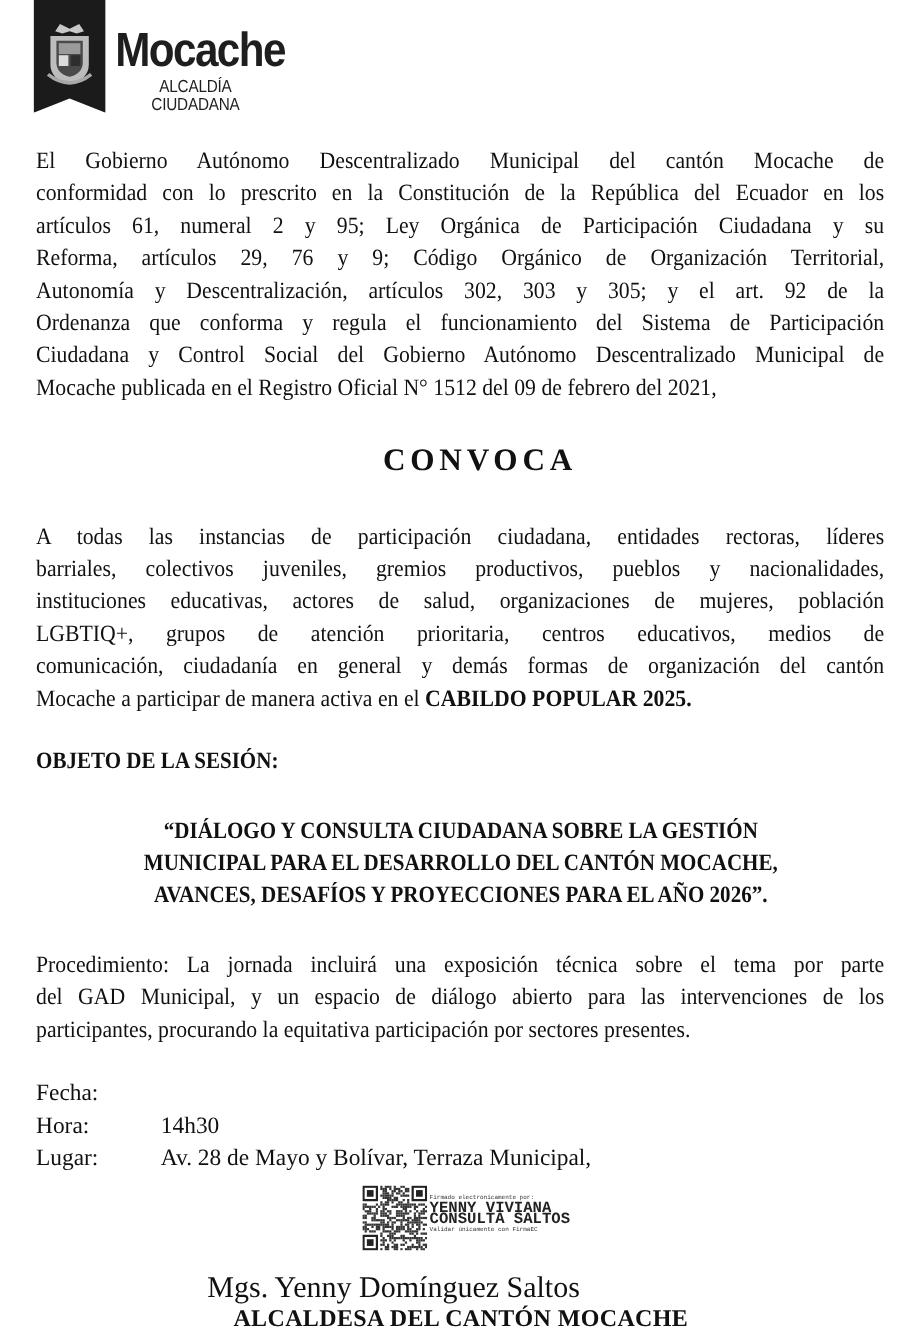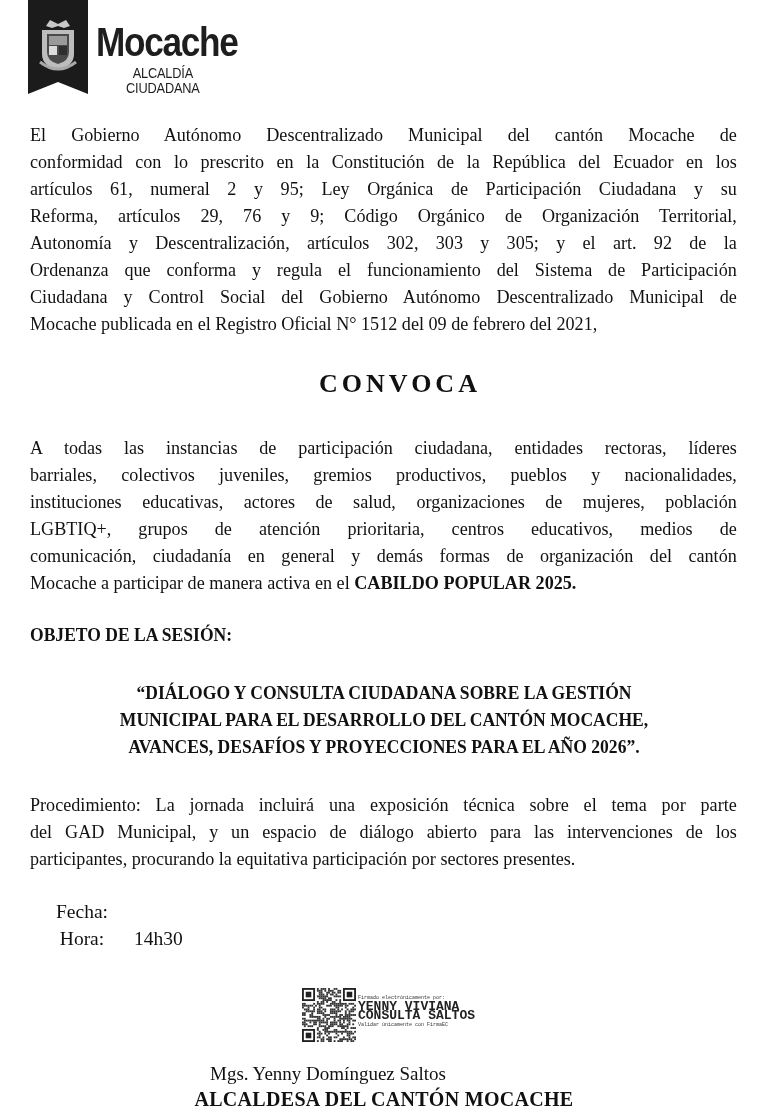--- a/index.html
+++ b/index.html
@@ -51,36 +51,36 @@
       position: absolute; left: 0; width: 768px; top: 679px;
       text-align: center; font-size: 19.5px; font-weight: bold; line-height: 27px;
       transform: scaleX(0.9); transform-origin: center top;
     }
     .objeto-text span { display: block; }
     .para-3 { top: 791px; }
     .details {
       position: absolute; left: 30px; top: 898px;
       font-size: 19.5px; line-height: 27px;
     }
-    .detail-row { display: flex; text-align: center; }
+    .detail-row { display: flex; }
     .detail-label { width: 104px; }
     .signature {
       position: absolute; left: 302px; top: 988px; width: 200px; height: 56px;
     }
     .qr { position: absolute; left: 0; top: 0; width: 54px; height: 54px; }
     .sig-text {
       position: absolute; left: 56px; top: 7px;
       font-family: "Liberation Mono", "DejaVu Sans Mono", monospace;
       color: #333;
     }
     .sig-small { font-size: 5px; line-height: 7px; white-space: nowrap; }
     .sig-name { font-size: 13px; font-weight: bold; line-height: 9px; white-space: nowrap; color: #222; }
     .signer-title {
       position: absolute; left: 0; width: 656px; top: 1062px;
-      text-align: center; font-size: 19px; line-height: 24px;
+      text-align: center; font-size: 25px; line-height: 24px;
     }
     .signer-role {
       position: absolute; left: 0; width: 768px; top: 1086px;
       text-align: center; font-size: 20px; font-weight: bold; line-height: 26px;
       letter-spacing: 0.3px;
     }
     b { font-weight: bold; }
   </style>
 </head>
 <body>
@@ -137,20 +137,24 @@
     <span class="line last">participantes, procurando la equitativa participación por sectores presentes.</span>
   </div>
 
 <div class="details">
   <div class="detail-row">
     <span class="detail-label">Fecha:</span>
   </div>
   <div class="detail-row">
     <span class="detail-label">Hora:</span>
     <span>14h30</span>
+  </div>
+  <div class="detail-row">
+    <span class="detail-label">Lugar:</span>
+    <span>Av. 28 de Mayo y Bolívar, Terraza Municipal,</span>
   </div>
 </div>
 
 <div class="signature">
   <svg class="qr" viewBox="0 0 29 29" id="qr">
       <rect x="8" y="0" width="1" height="1" fill="#333"></rect>
       <rect x="10" y="0" width="1" height="1" fill="#333"></rect>
       <rect x="11" y="0" width="1" height="1" fill="#333"></rect>
       <rect x="12" y="0" width="1" height="1" fill="#333"></rect>
       <rect x="14" y="0" width="1" height="1" fill="#333"></rect>

